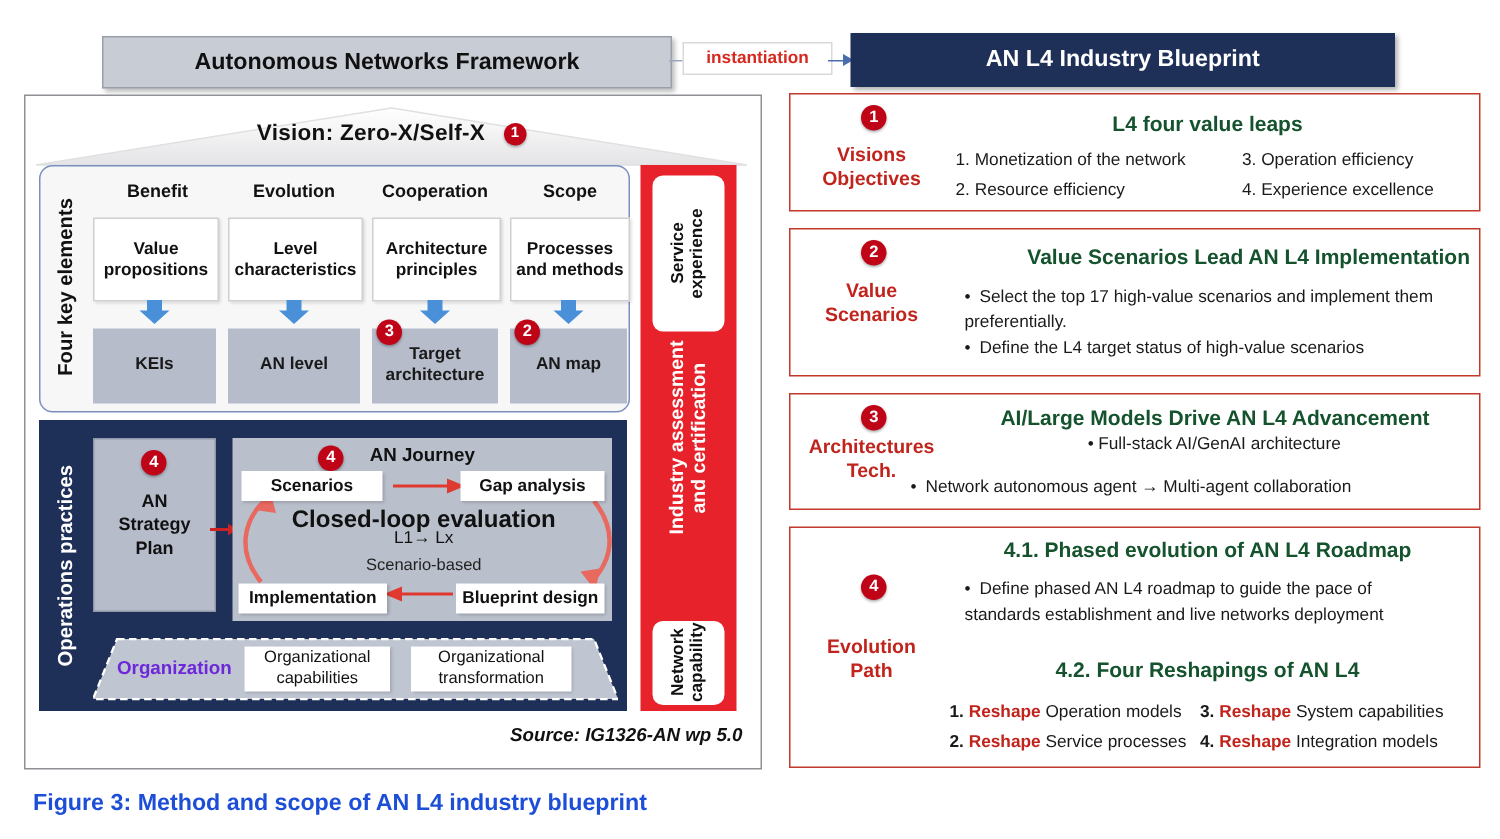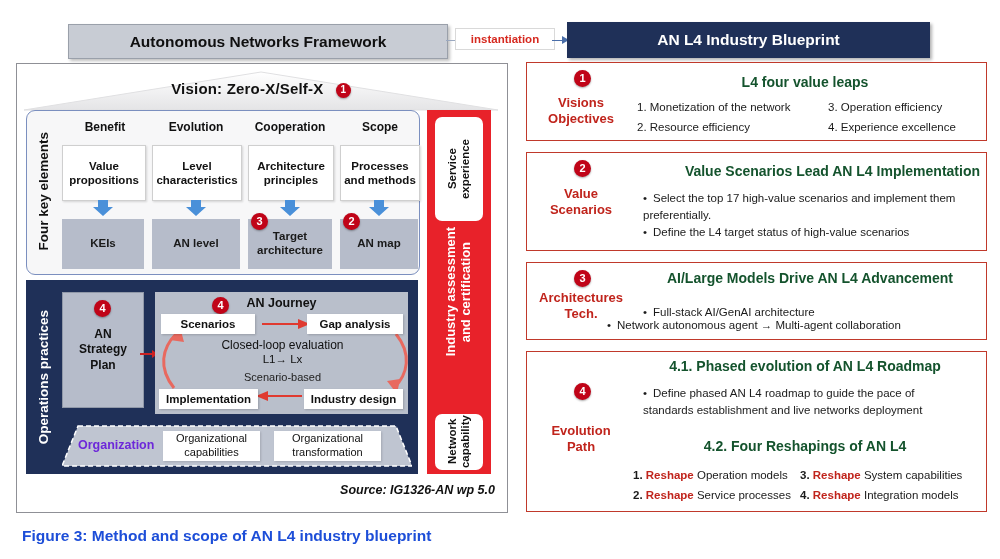--- a/index.html
+++ b/index.html
@@ -79,21 +79,21 @@
       font-weight:bold;font-size:12.5px;color:#111;}
   #badge-4-journey{left:212px;top:297px;}
   .jbox{position:absolute;height:20px;background:#ffffff;display:flex;
       align-items:center;justify-content:center;font-weight:bold;font-size:11.5px;
       color:#111;box-shadow:1px 1px 2px rgba(0,0,0,.18);}
   #j-assessment{left:161px;top:314px;width:94px;}
   #j-gap{left:307px;top:314px;width:96px;}
   #j-implementation{left:159px;top:389px;width:99px;}
   #j-solution{left:304px;top:389px;width:99px;}
   #closed-loop{left:180px;top:338px;width:205px;text-align:center;
-      font-weight:normal;font-size:12px;color:#111;}
+      font-weight:bold;font-size:16px;color:#111;}
   #l1lx{left:180px;top:353px;width:205px;text-align:center;font-size:11.5px;color:#111;}
   #scenario-based{left:180px;top:371px;width:205px;text-align:center;
       font-size:11px;color:#222;}
   #journey-arrows{left:150px;top:288px;width:270px;height:130px;}
   #feed-arrow{left:140px;top:345px;width:18px;height:10px;}
 
   
   #org-trap{left:62px;top:424px;width:350px;height:44px;}
   #org-label{left:78px;top:438px;font-weight:bold;font-size:12.5px;color:#6d28d9;}
   .org-box{position:absolute;top:431px;height:30px;background:#ffffff;
@@ -242,21 +242,21 @@
     <polygon points="118,103 106,108 118,113" fill="#e03a30"></polygon>
 
     <path d="M24,100 C8,80 12,60 26,46" stroke="#e8695f" stroke-width="3" fill="none"></path>
     <polygon points="20,52 30,39 34,54" fill="#e8695f"></polygon>
   </svg>
 </div>
 
 <div class="abs jbox" id="j-assessment">Scenarios</div>
 <div class="abs jbox" id="j-gap">Gap analysis</div>
 <div class="abs jbox" id="j-implementation">Implementation</div>
-<div class="abs jbox" id="j-solution">Industry design</div>
+<div class="abs jbox" id="j-solution">Blueprint design</div>
 <div class="abs" id="closed-loop">Closed-loop evaluation</div>
 <div class="abs" id="l1lx">L1→ Lx</div>
 <div class="abs" id="scenario-based">Scenario-based</div>
 
 <div class="abs" id="org-trap">
   <svg width="350" height="44" viewBox="0 0 350 44">
     <polygon points="16,2 334,2 350,42 0,42" fill="#bfc5d1" stroke="#ffffff" stroke-width="1.5" stroke-dasharray="5,3"></polygon>
   </svg>
 </div>
 <div class="abs" id="org-label">Organization</div>
@@ -291,21 +291,21 @@
 <div class="abs rtitle" style="left:640px;top:163px;width:340px;text-align:right;">Value Scenarios Lead AN L4 Implementation</div>
 <div class="abs rbullet" style="left:643px;top:190px;width:320px;">
   <span class="bdot">•</span><span>Select the top 17 high-value scenarios and implement them preferentially.</span></div>
 <div class="abs rbullet" style="left:643px;top:224px;width:330px;">
   <span class="bdot">•</span><span>Define the L4 target status of high-value scenarios</span></div>
 
 <div class="abs rsec" id="rsec3"></div>
 <div class="abs badge md rbadge" style="top:270px;">3</div>
 <div class="abs rlabel" style="top:290px;">Architectures<br>Tech.</div>
 <div class="abs rtitle" style="left:640px;top:270px;width:340px;">AI/Large Models Drive AN L4 Advancement</div>
-<div class="abs rbullet" style="left:643px;top:304px;width:330px;">
+<div class="abs rbullet" style="left:643px;top:288px;width:330px;text-align:center;">
   <span class="bdot">•</span><span>Full-stack AI/GenAI architecture</span></div>
 <div class="abs rbullet" style="left:607px;top:317px;width:340px;">
   <span class="bdot">•</span><span>Network autonomous agent → Multi-agent collaboration</span></div>
 
 <div class="abs rsec" id="rsec4"></div>
 <div class="abs badge md rbadge" style="top:383px;">4</div>
 <div class="abs rlabel" style="top:423px;">Evolution<br>Path</div>
 <div class="abs rtitle" style="left:640px;top:358px;width:330px;">4.1. Phased evolution of AN L4 Roadmap</div>
 <div class="abs rbullet" style="left:643px;top:385px;width:318px;">
   <span class="bdot">•</span><span>Define phased AN L4 roadmap to guide the pace of standards establishment and live networks deployment</span></div>

